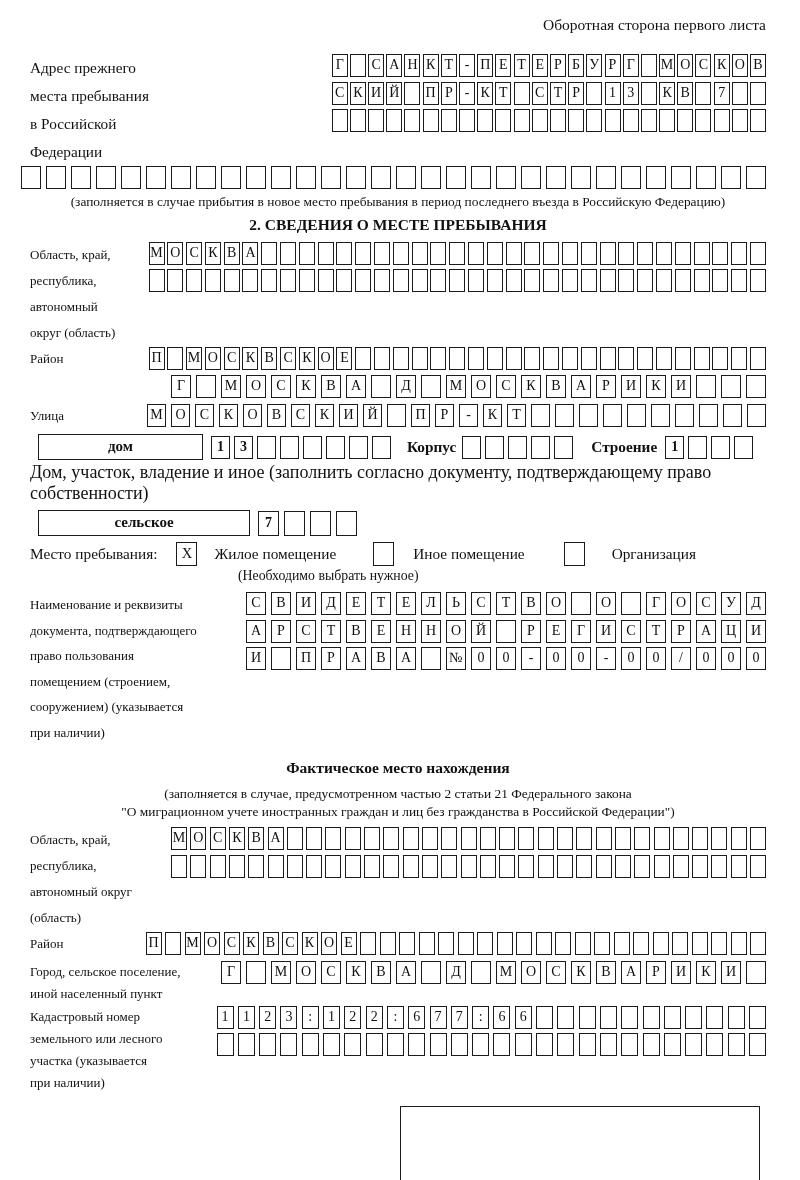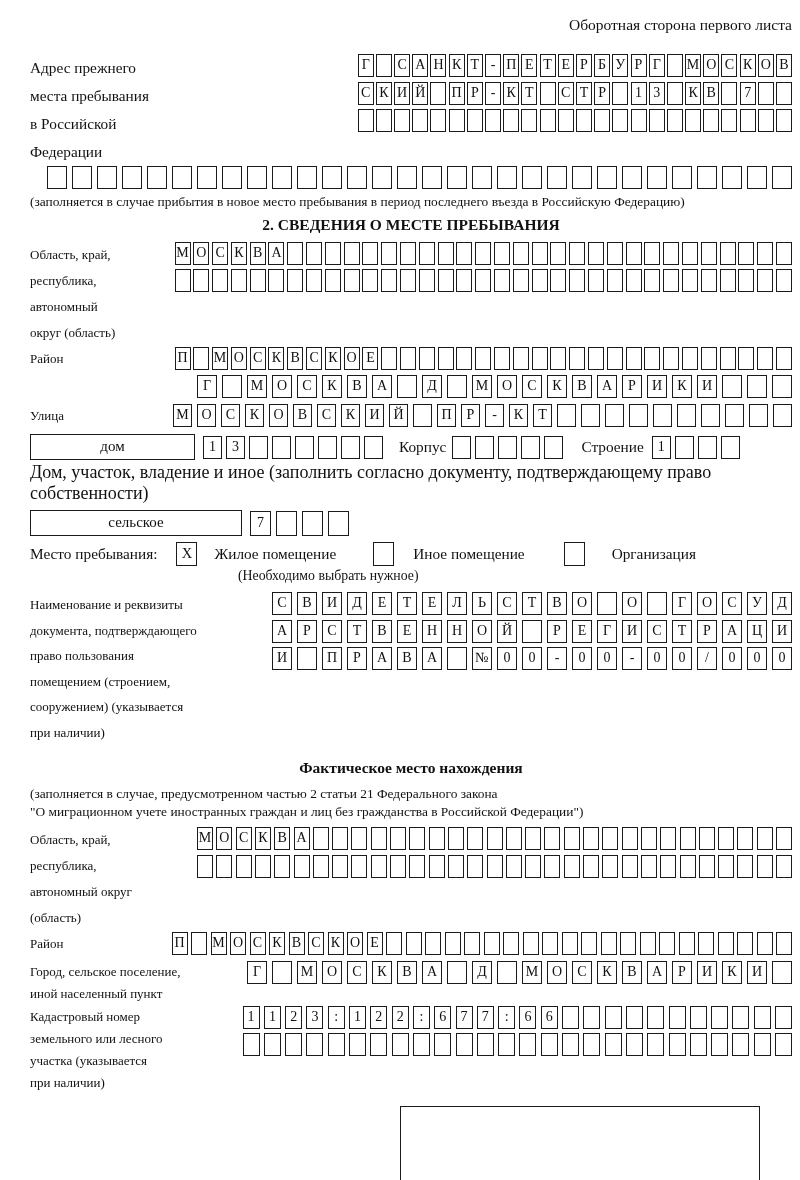--- a/index.html
+++ b/index.html
@@ -1,17 +1,17 @@
 <!DOCTYPE html>
 <html><head>
 <meta charset="utf-8">
 <style>
   html,body{margin:0;padding:0;background:#fff;}
   body{font-family:"Liberation Serif","DejaVu Serif",serif;color:#111;}
-  .page{width:800px;height:1180px;box-sizing:border-box;padding:16px 8px 0 30px;background:#fff;overflow:hidden;}
+  .page{width:800px;height:1180px;box-sizing:border-box;padding:16px 34px 0 30px;background:#fff;overflow:hidden;}
 
   .hdr{text-align:right;font-size:15.5px;margin-bottom:20px;}
 
   
   .boxrow{display:flex;align-items:center;justify-content:flex-end;margin-bottom:4.5px;}
   .cbox{flex:0 0 auto;display:inline-block;box-sizing:border-box;height:23px;border:1.6px solid #1b1b1b;
         text-align:center;font-size:14px;line-height:19px;overflow:hidden;}
   .bw16 .cbox{width:16px}
   .bw17 .cbox{width:17px}
   .bw19 .cbox{width:19px}
@@ -22,26 +22,26 @@
   .frow{display:flex;align-items:flex-start;margin-bottom:1px;}
   .frow .lbl{flex:0 0 auto;font-size:13px;}
   .frow .rows{flex:1 1 auto;min-width:0;}
   .prelines{white-space:pre-line;}
   .lh28{line-height:28px}.lh26{line-height:26px}.lh22{line-height:22px}.lh25{line-height:25.5px}
 
   .addr-block{display:flex;align-items:flex-start;}
   .addr-block .lbl{width:150px;font-size:15.3px;}
   .addr-block .rows{flex:1;}
 
-  .note-c{text-align:left;font-size:13.4px;margin:4px 0 6px 0;}
+  .note-c{text-align:center;font-size:13.4px;margin:4px 0 6px 0;}
   .sec-title{text-align:center;font-weight:bold;font-size:15.5px;margin:0 0 8px 0;}
 
   .inline-label-box{box-sizing:border-box;border:1.6px solid #1b1b1b;height:26px;line-height:23px;
         text-align:center;font-size:15px;flex:0 0 auto;}
-  .houserow{display:flex;align-items:center;margin:3px 0 2px 0;}
+  .houserow{display:flex;align-items:center;margin:3px 0 2px 8px;font-weight:bold;}
   .houserow .txt{font-size:15.3px;flex:0 0 auto;}
   .note-l{font-size:18px;margin:2px 0 6px 0;}
 
   .stayrow{display:flex;align-items:center;margin:6px 0 2px 0;font-size:15.3px;gap:9px;}
   .chkbox{box-sizing:border-box;width:21px;height:24px;border:1.6px solid #1b1b1b;text-align:center;
           font-size:14.5px;line-height:20px;flex:0 0 auto;}
   .stay-note{font-size:13.8px;margin:2px 0 8px 208px;}
 
   .doc-block .lbl{width:225px;}
   .stamp-box{box-sizing:border-box;width:360px;height:170px;border:1.8px solid #1b1b1b;margin:12px 0 8px 370px;}

